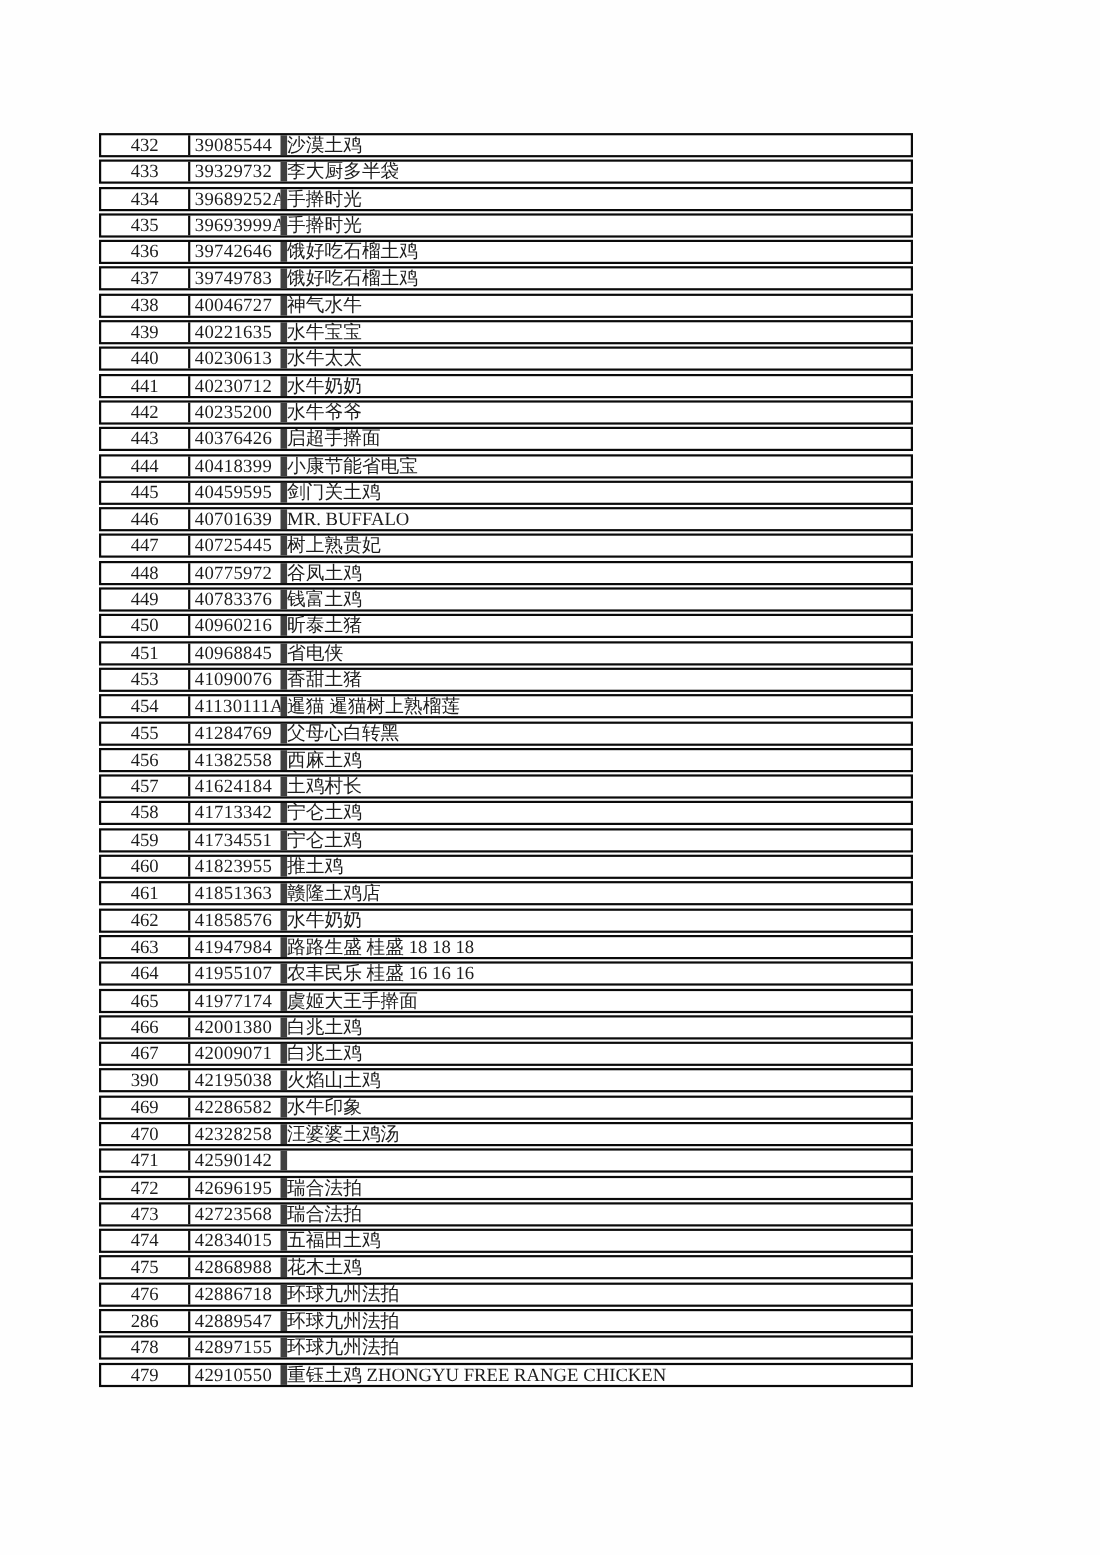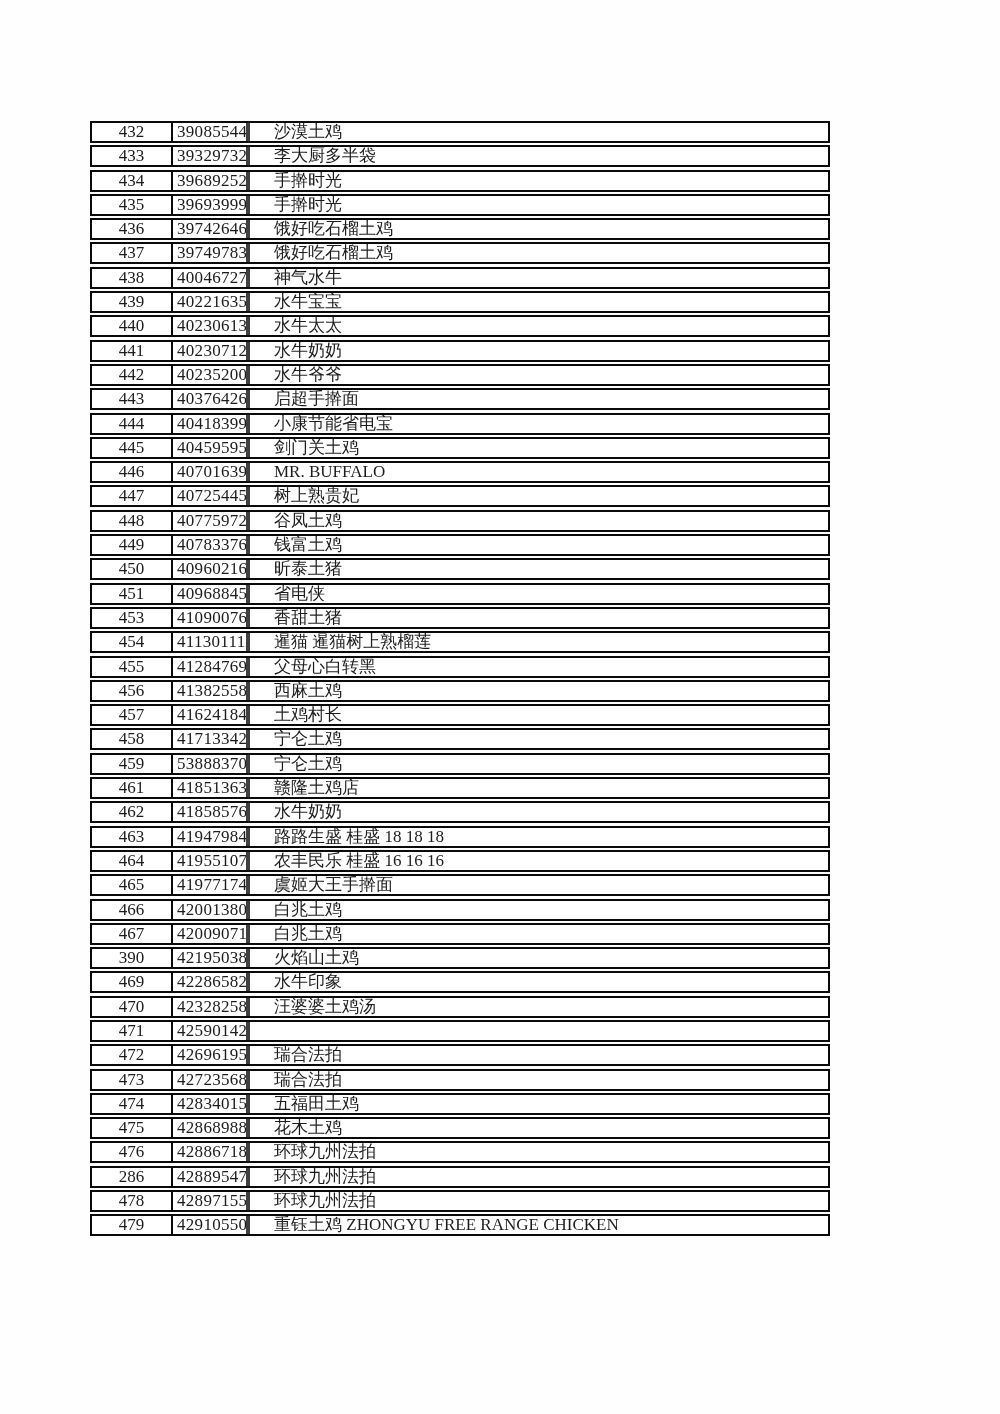--- a/index.html
+++ b/index.html
@@ -36,29 +36,28 @@
     line-height:18px;
     white-space:nowrap;
     overflow:hidden;
   }
   .c-no{
     width:81px;
     justify-content:center;
     border-right:2px solid #0a0a0a;
   }
   .c-id{
-    width:77px;
+    width:88px;
     padding-left:4px;
-    border-right:4px solid #404040;
+    border-right:6px solid #404040;
     letter-spacing:0.3px;
   }
   .c-name{
     flex:1;
     padding-left:0;
-    margin-left:24px;
   }
 </style>
 </head>
 <body>
 
 <div class="page">
   <div class="records" id="records">
       <div class="row">
         <div class="cell c-no">432</div>
         <div class="cell c-id">39085544</div>
@@ -184,22 +183,27 @@
         <div class="cell c-id">41624184</div>
         <div class="cell c-name">土鸡村长</div>
       </div>
       <div class="row">
         <div class="cell c-no">458</div>
         <div class="cell c-id">41713342</div>
         <div class="cell c-name">宁仑土鸡</div>
       </div>
       <div class="row">
         <div class="cell c-no">459</div>
-        <div class="cell c-id">53888370</div>
+        <div class="cell c-id">41734551</div>
         <div class="cell c-name">宁仑土鸡</div>
+      </div>
+      <div class="row">
+        <div class="cell c-no">460</div>
+        <div class="cell c-id">41823955</div>
+        <div class="cell c-name">推土鸡</div>
       </div>
       <div class="row">
         <div class="cell c-no">461</div>
         <div class="cell c-id">41851363</div>
         <div class="cell c-name">赣隆土鸡店</div>
       </div>
       <div class="row">
         <div class="cell c-no">462</div>
         <div class="cell c-id">41858576</div>
         <div class="cell c-name">水牛奶奶</div>

